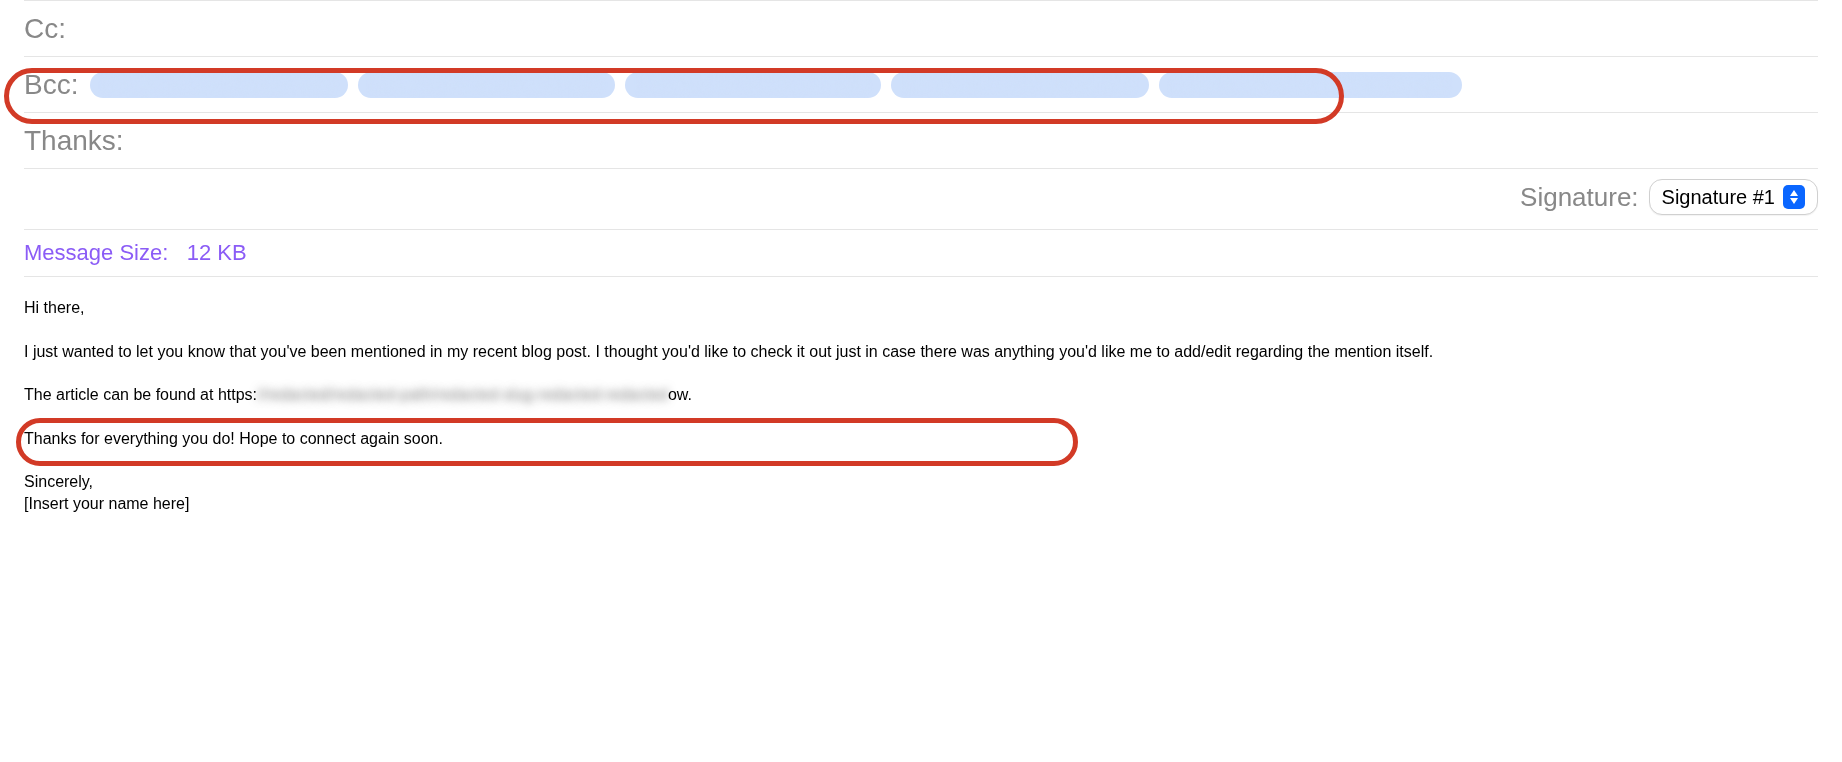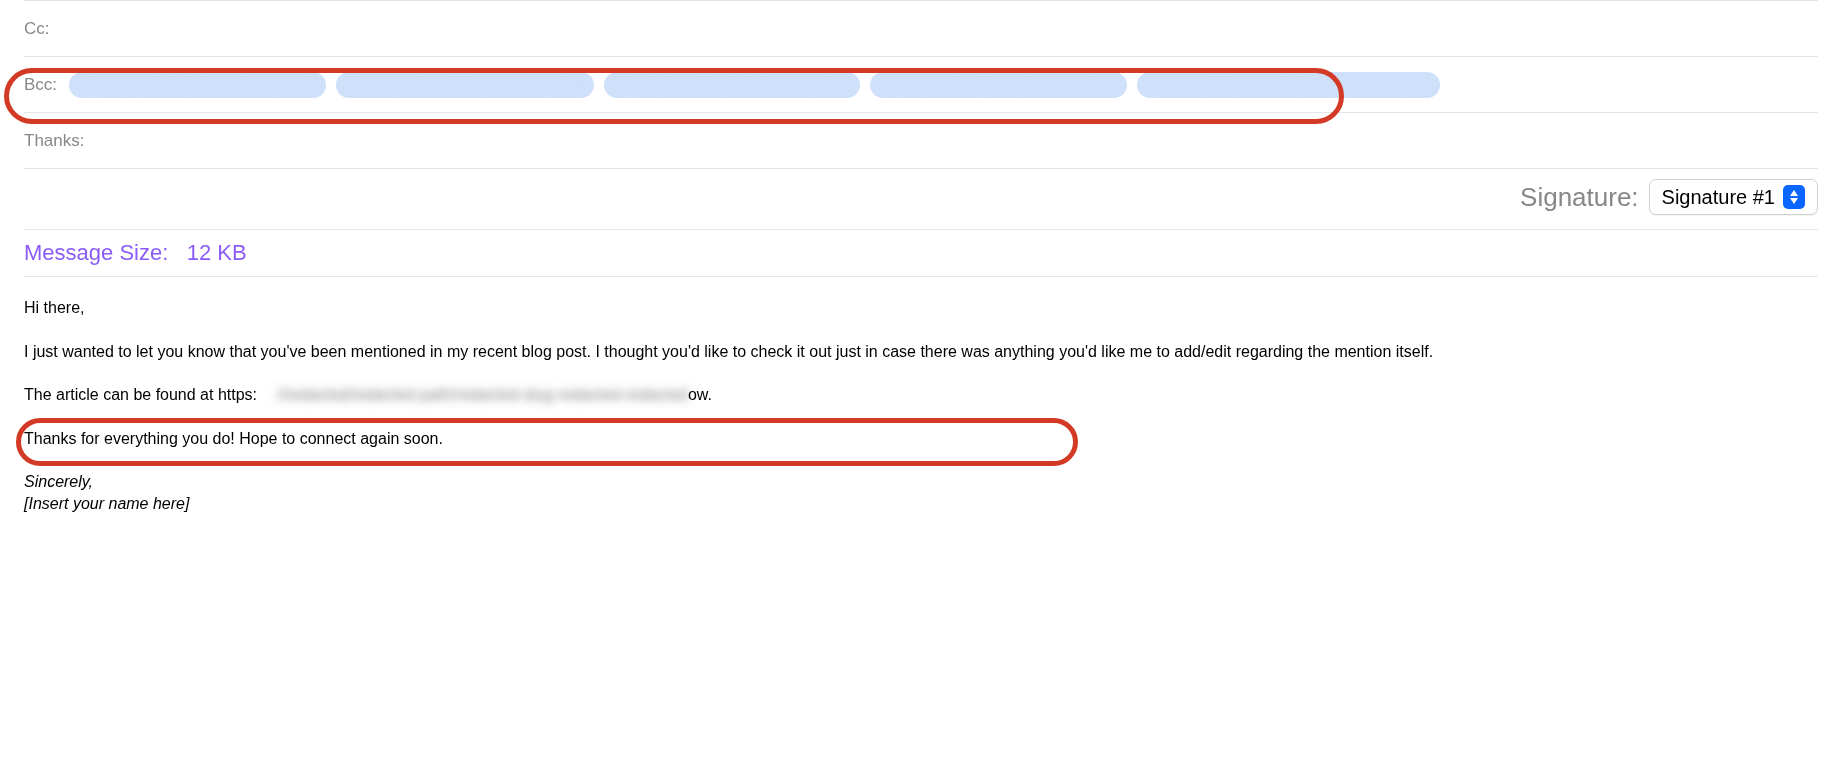--- a/index.html
+++ b/index.html
@@ -19,21 +19,21 @@
   .field-row {
     display: flex;
     align-items: center;
     min-height: 56px;
     border-top: 1px solid #e5e5e5;
     padding: 6px 0;
   }
   .field-row:first-child { border-top: 1px solid #e5e5e5; }
   .field-label {
     color: #888;
-    font-size: 17px;
+    font-size: 28px;
     margin-right: 12px;
     white-space: nowrap;
   }
   .chips {
     display: flex;
     flex-wrap: nowrap;
     gap: 10px;
     align-items: center;
     overflow: hidden;
   }
@@ -59,21 +59,21 @@
   }
   .sig-label {
     color: #888;
     font-size: 26px;
     margin-right: 10px;
   }
   .sig-select {
     display: inline-flex;
     align-items: center;
     border: 1px solid #d0d0d0;
-    border-radius: 7px;
+    border-radius: 13px;
     background: #fff;
     height: 36px;
     padding: 0 4px 0 12px;
     box-shadow: 0 1px 1px rgba(0,0,0,.05);
   }
   .sig-select span {
     font-size: 20px;
     color: #000;
     margin-right: 8px;
   }
@@ -95,26 +95,25 @@
     color: #8b5cf6;
     font-size: 22px;
   }
   .body-area {
     padding: 20px 0 40px 0;
     font-size: 16px;
     color: #000;
     line-height: 1.35;
   }
   .body-area p { margin: 0 0 22px 0; }
-  .body-area .sig-block { margin-top: 10px; font-style: italic; }
+  .body-area .sig-block { margin-top: 10px; }
   .blurred {
     color: transparent;
     text-shadow: 0 0 8px rgba(0,0,0,.5);
     user-select: none;
-    margin-left: 20px;
   }
   
   .anno {
     position: absolute;
     border: 5px solid #d23a26;
     border-radius: 34px;
     pointer-events: none;
   }
 </style>
 </head>

